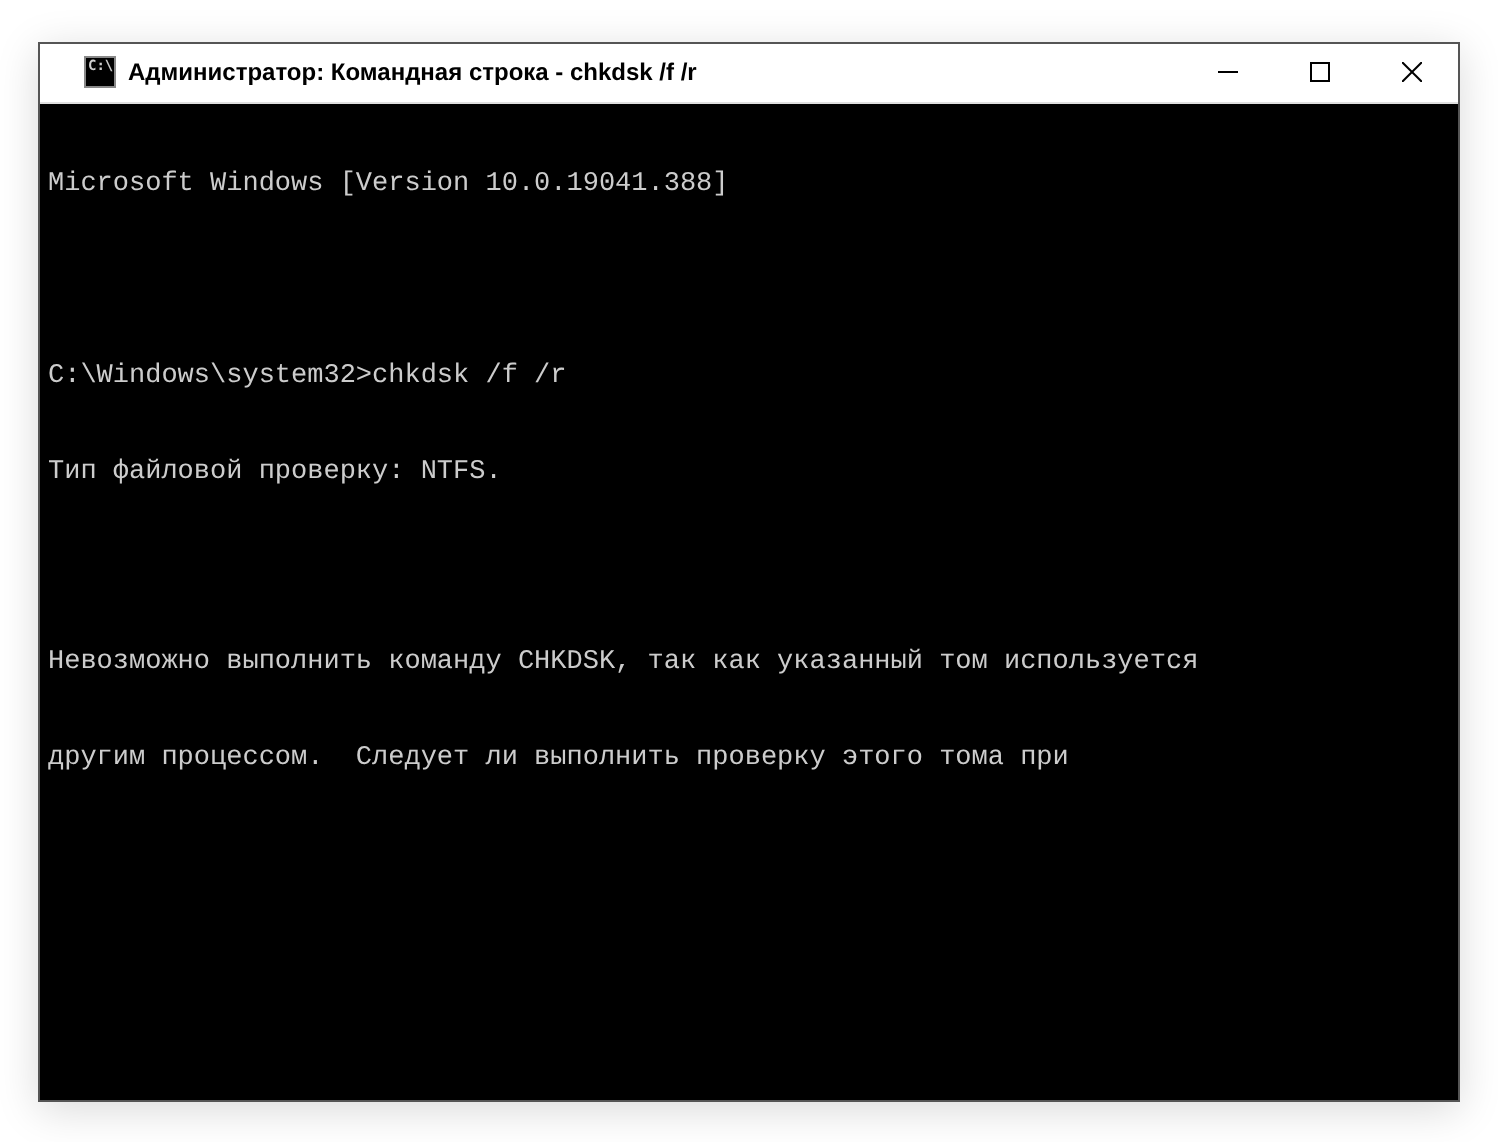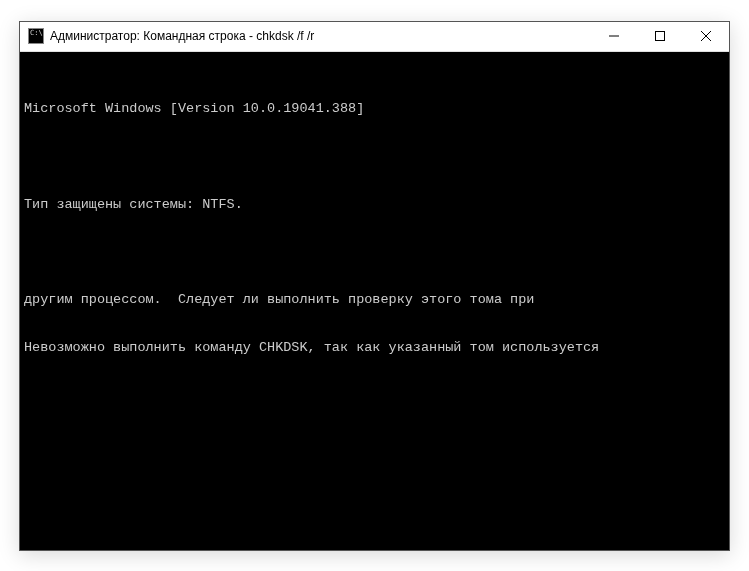--- a/index.html
+++ b/index.html
@@ -23,23 +23,24 @@
       border: 1px solid #555;
       display: flex;
       flex-direction: column;
       box-shadow: 0 4px 20px rgba(0,0,0,0.15);
     }
     .titlebar {
       height: 30px;
       background: #fff;
       display: flex;
       align-items: center;
-      padding-left: 8px;
+      padding-left: 22px;
       border-bottom: 1px solid #e0e0e0;
       flex-shrink: 0;
+      font-weight: bold;
     }
     .titlebar-icon {
       width: 16px;
       height: 16px;
       margin-right: 6px;
       background: #000;
       position: relative;
       border: 1px solid #888;
     }
     .titlebar-icon::after {
@@ -73,21 +74,21 @@
       color: #000;
       cursor: pointer;
     }
     .terminal {
       flex: 1;
       background: #000;
       color: #ccc;
       font-family: Consolas, 'Courier New', monospace;
       font-size: 13.5px;
       line-height: 1.18;
-      padding: 18px 4px;
+      padding: 2px 4px;
       overflow: hidden;
       white-space: pre-wrap;
       position: relative;
     }
     .terminal-line {
       white-space: pre;
     }
     .blank-line {
       height: 1.18em;
     }
@@ -138,18 +139,19 @@
         <svg width="10" height="10" viewBox="0 0 10 10">
             <line x1="0" y1="0" x2="10" y2="10" stroke="currentColor" stroke-width="1"></line>
             <line x1="10" y1="0" x2="0" y2="10" stroke="currentColor" stroke-width="1"></line>
           </svg>
       </div>
     </div>
   </div>
   <div class="terminal">
     <div class="terminal-line">Microsoft Windows [Version 10.0.19041.388]</div>
     <div class="blank-line"></div>
-    <div class="terminal-line">Тип защищены системы: NTFS.</div>
+    <div class="terminal-line"><span>C:\Windows\system32&gt;</span><span>chkdsk /f /r</span></div>
+    <div class="terminal-line">Тип файловой проверку: NTFS.</div>
     <div class="blank-line"></div>
+    <div class="terminal-line">Невозможно выполнить команду CHKDSK, так как указанный том используется</div>
     <div class="terminal-line">другим процессом.  Следует ли выполнить проверку этого тома при</div>
-    <div class="terminal-line">Невозможно выполнить команду CHKDSK, так как указанный том используется</div>
   </div>
 </div>
 
 </body></html>

